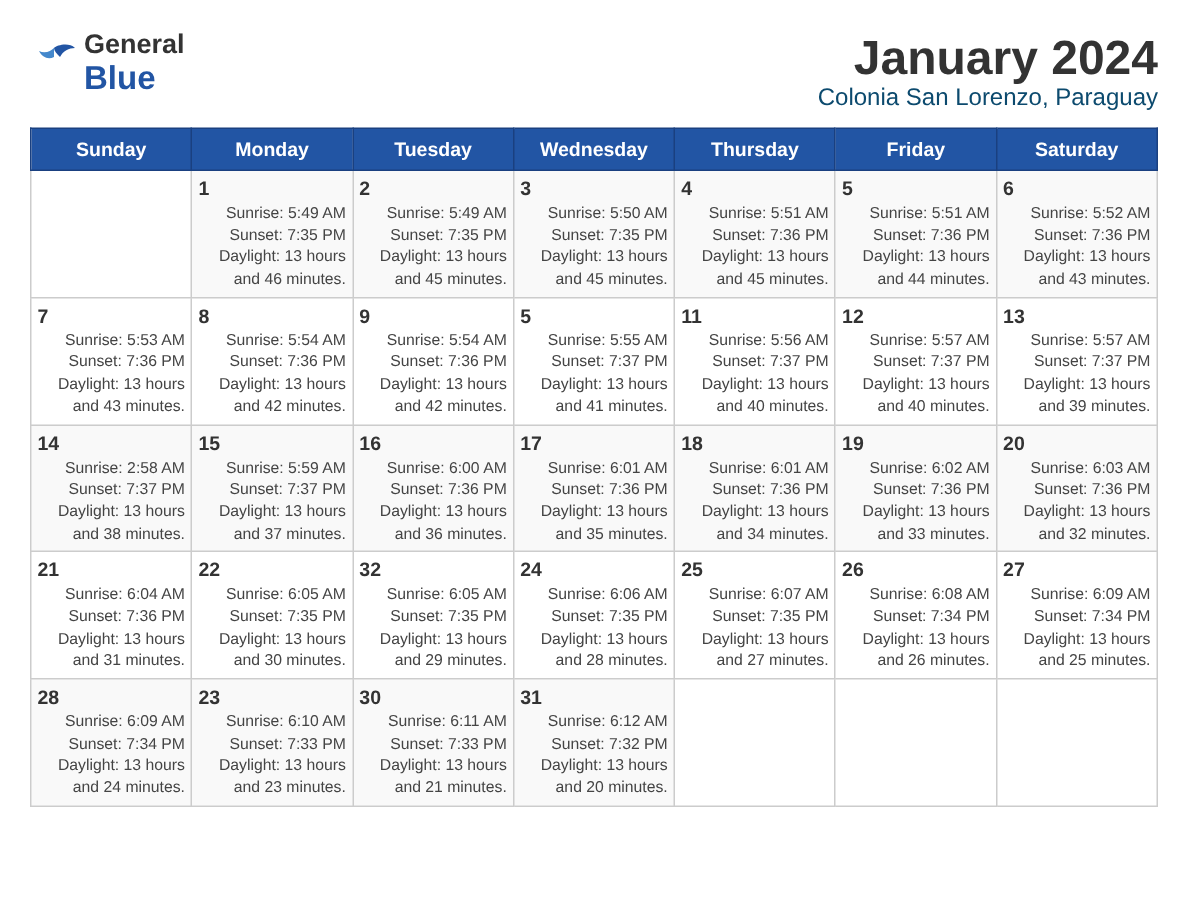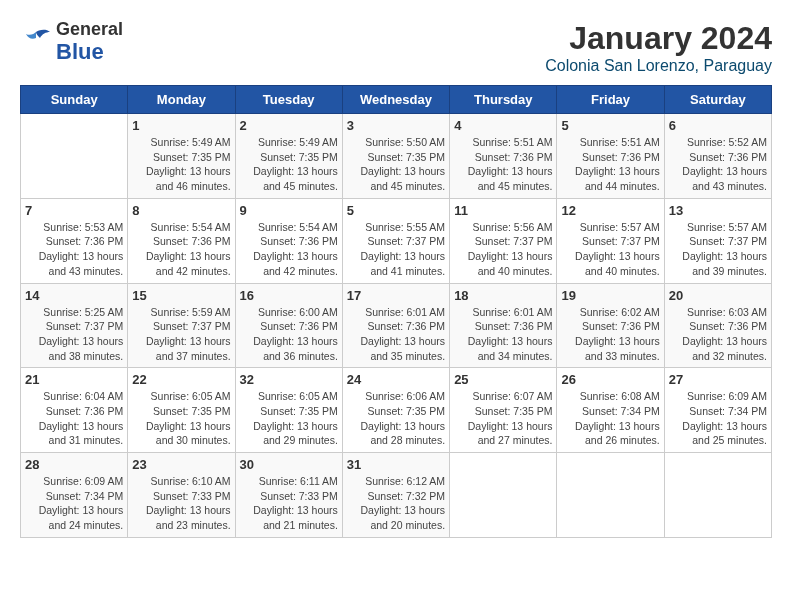--- a/index.html
+++ b/index.html
@@ -233,21 +233,21 @@
   <span>Sunrise: 5:57 AM</span><br>
   <span>Sunset: 7:37 PM</span><br>
   <span>Daylight: 13 hours and 39 minutes.</span>
 </div>
         </td>
       </tr>
       <tr>
         <td>
           <span class="day-number">14</span>
 <div class="day-info">
-  <span>Sunrise: 5:25 AM</span><br>
+  <span>Sunrise: 2:58 AM</span><br>
   <span>Sunset: 7:37 PM</span><br>
   <span>Daylight: 13 hours and 38 minutes.</span>
 </div>
         </td>
         <td>
           <span class="day-number">15</span>
 <div class="day-info">
   <span>Sunrise: 5:59 AM</span><br>
   <span>Sunset: 7:37 PM</span><br>
   <span>Daylight: 13 hours and 37 minutes.</span>

